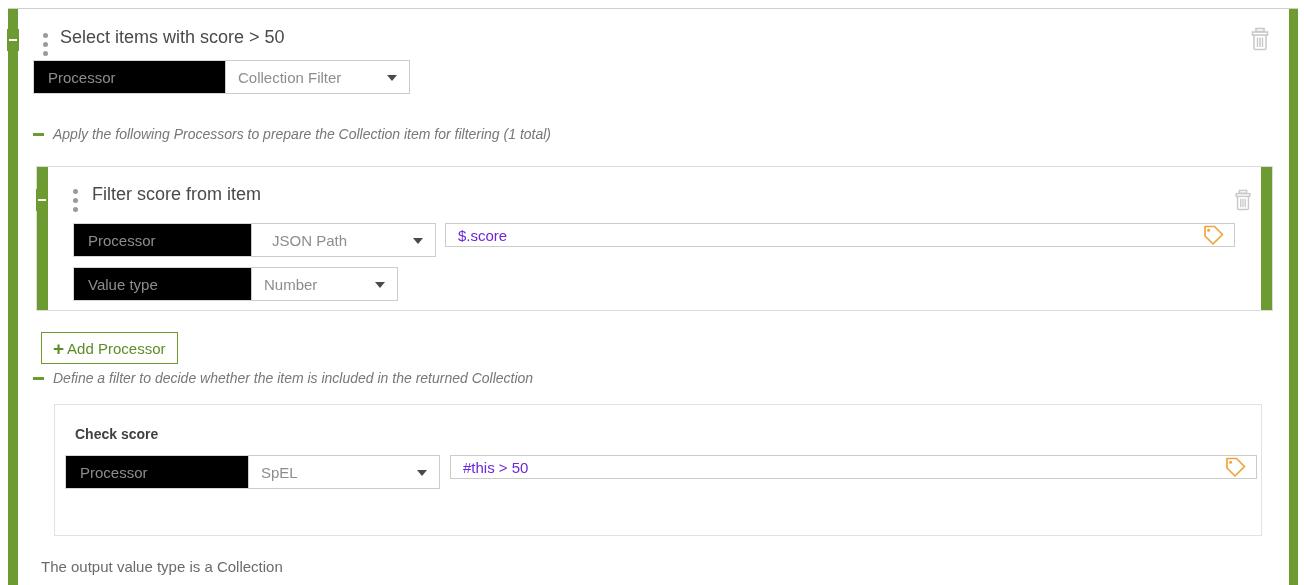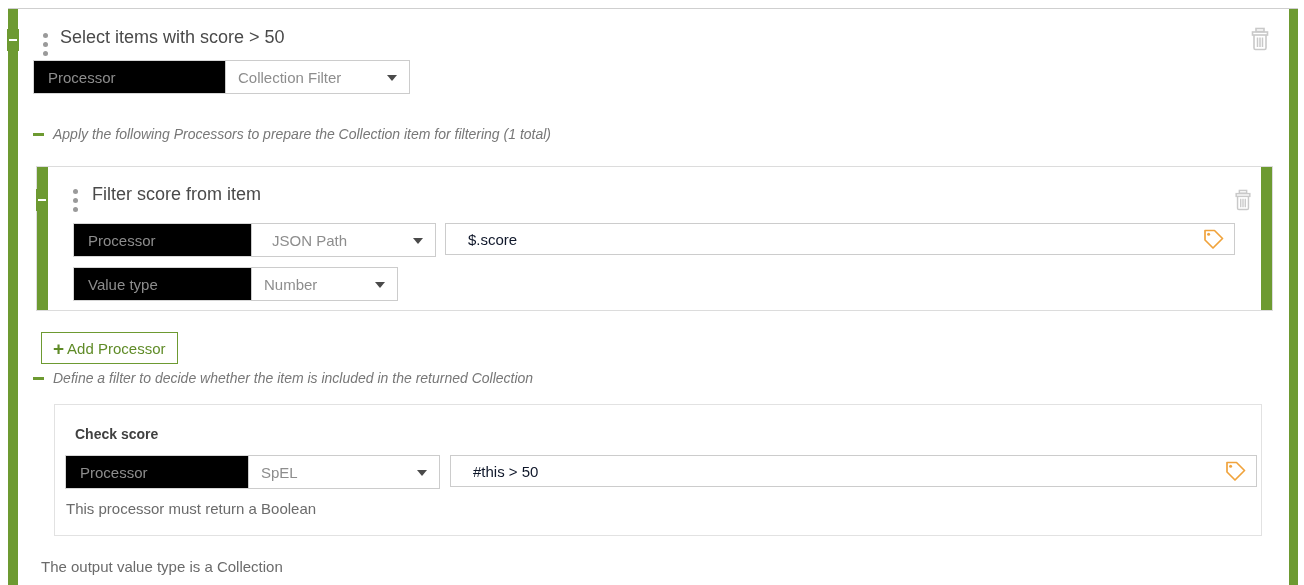--- a/index.html
+++ b/index.html
@@ -135,26 +135,26 @@
     width: 0;
     height: 0;
     border-left: 5px solid transparent;
     border-right: 5px solid transparent;
     border-top: 6px solid #4a4a4a;
   }
   .text-input {
     position: relative;
     background: #ffffff;
     border: 1px solid #cccccc;
-    color: #0f172a;
+    color: #6d28d9;
     font-size: 15px;
     display: flex;
     align-items: center;
-    padding: 0 22px;
-    height: 32px;
+    padding: 0 12px;
+    height: 24px;
     cursor: text;
   }
   .tag-icon {
     position: absolute;
     right: 10px;
     top: 50%;
     margin-top: -10px;
     width: 22px;
     height: 20px;
     cursor: pointer;
@@ -365,20 +365,19 @@
           <span>#this &gt; 50</span>
           <span class="tag-icon">
             <svg viewBox="0 0 22 20" width="22" height="20" aria-hidden="true">
               <path d="M12.5 1.5 L20.5 9.5 L11 19 L3 11 L3 1.5 Z" fill="none" stroke="#f0a33c" stroke-width="1.7" stroke-linejoin="round"></path>
               <circle cx="6.6" cy="5.2" r="1.5" fill="#f0a33c"></circle>
             </svg>
           </span>
         </div>
       </div>
 
-      <div class="plain-note" style="left:11px; top:95px;">This processor must return a Boolean</div>
     </div>
 
     <div class="footer-note">The output value type is a Collection</div>
 
   </div>
 
 </div>
 
 </body></html>

